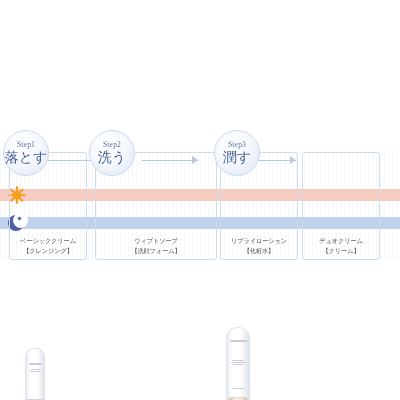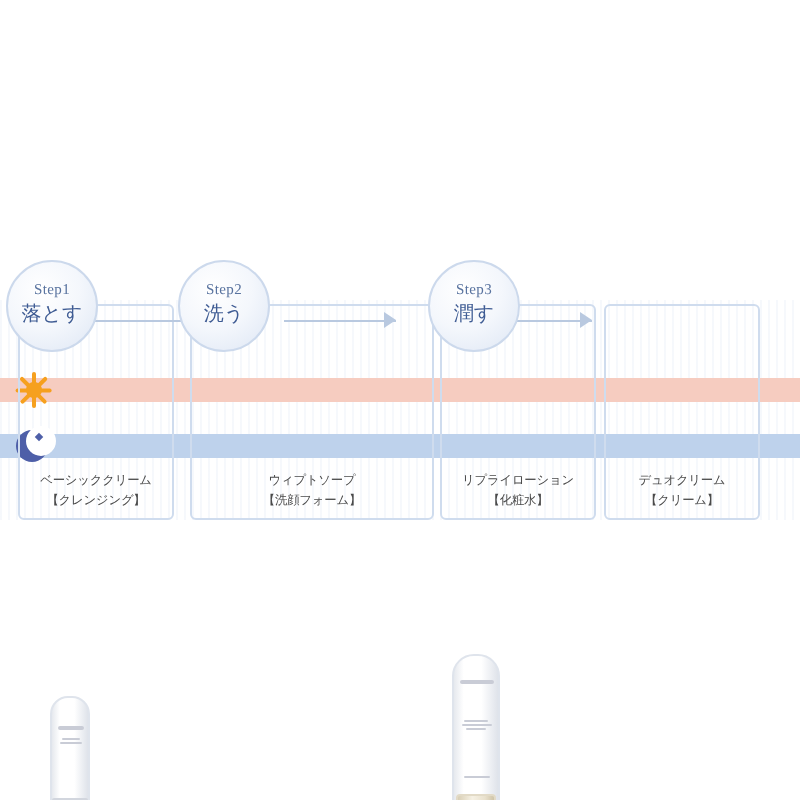--- a/index.html
+++ b/index.html
@@ -56,21 +56,21 @@
     border:1px solid #ccd9ec;
     display:flex;flex-direction:column;align-items:center;justify-content:center;
     z-index:6;
   }
   .badge .stp{
     font-family:"Liberation Serif","DejaVu Serif",serif;
     font-size:7.5px;color:#59739f;letter-spacing:.2px;line-height:8px;margin-bottom:1px;
   }
   .badge .jp{
     font-family:"DejaVu Serif",serif;
-    font-size:10px;color:#3f5c94;line-height:15px;font-weight:400;
+    font-size:14px;color:#3f5c94;line-height:15px;font-weight:400;
     text-shadow:0 0 2px rgba(255,255,255,.9);
   }
 
   
   .arrow{position:absolute;top:156px;height:9px;z-index:4;}
   .arrow .ln{position:absolute;left:0;top:4px;height:1px;width:100%;background:#b9c9e0;}
   .arrow .hd{position:absolute;right:0;top:0px;width:0;height:0;
     border-top:4px solid transparent;border-bottom:4px solid transparent;border-left:6px solid #b9c9e0;}
   #arrow1{left:44px;width:56px;}
   #arrow2{left:142px;width:56px;}

